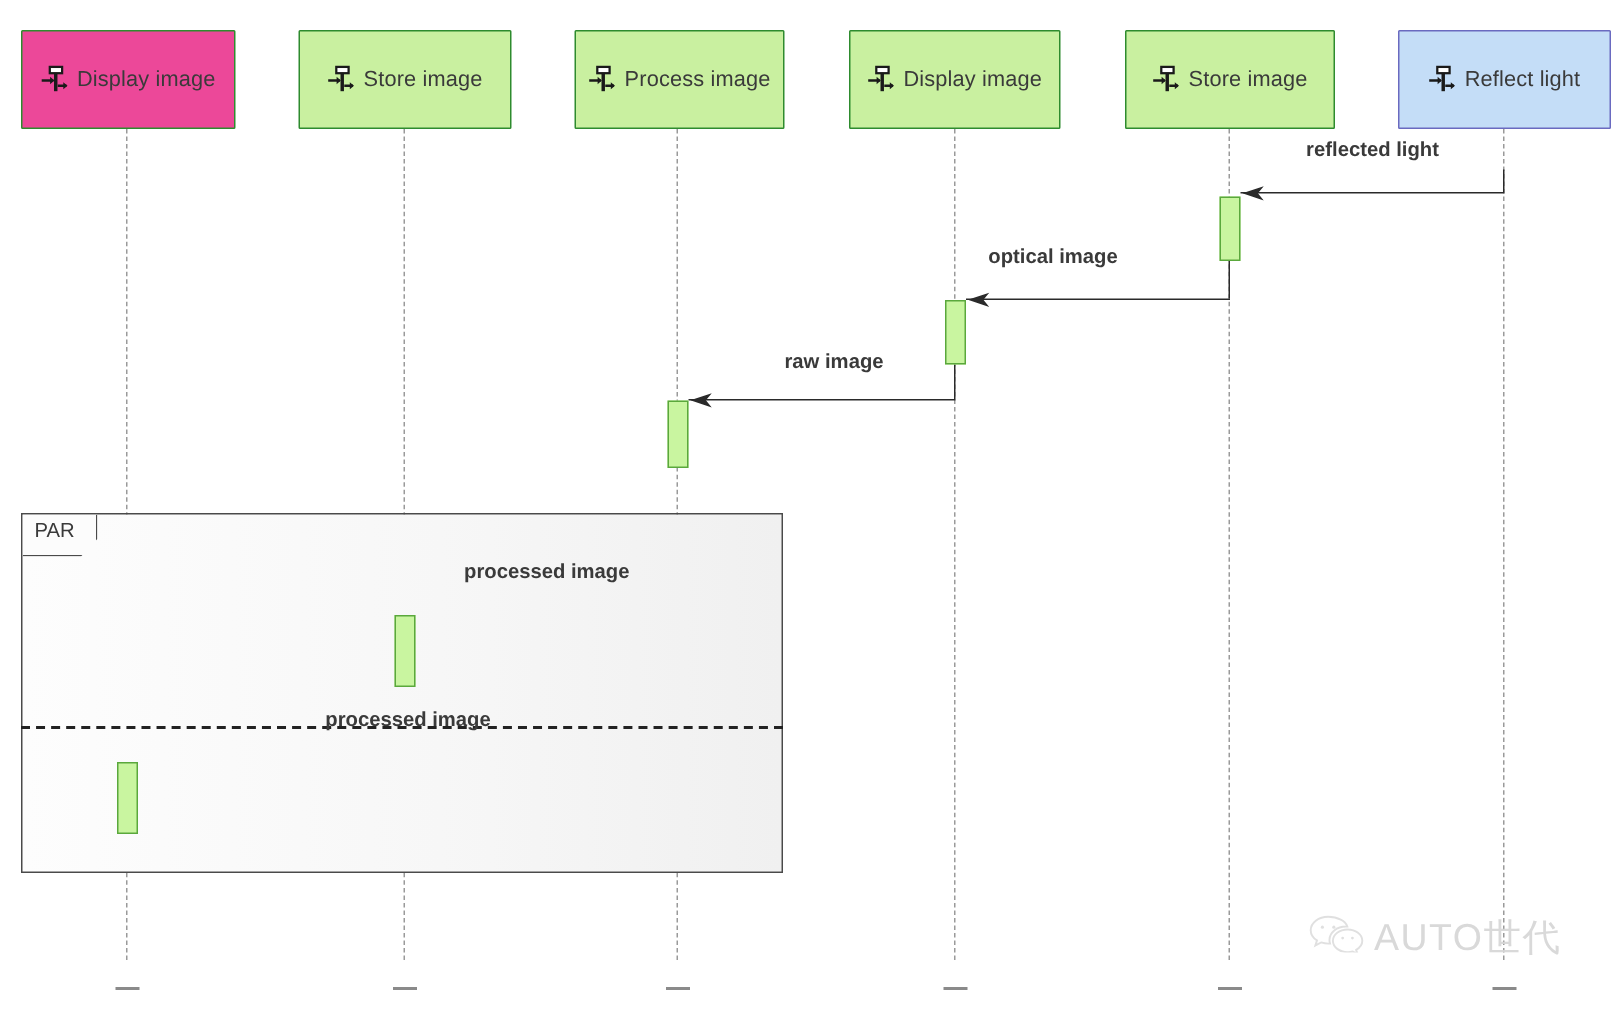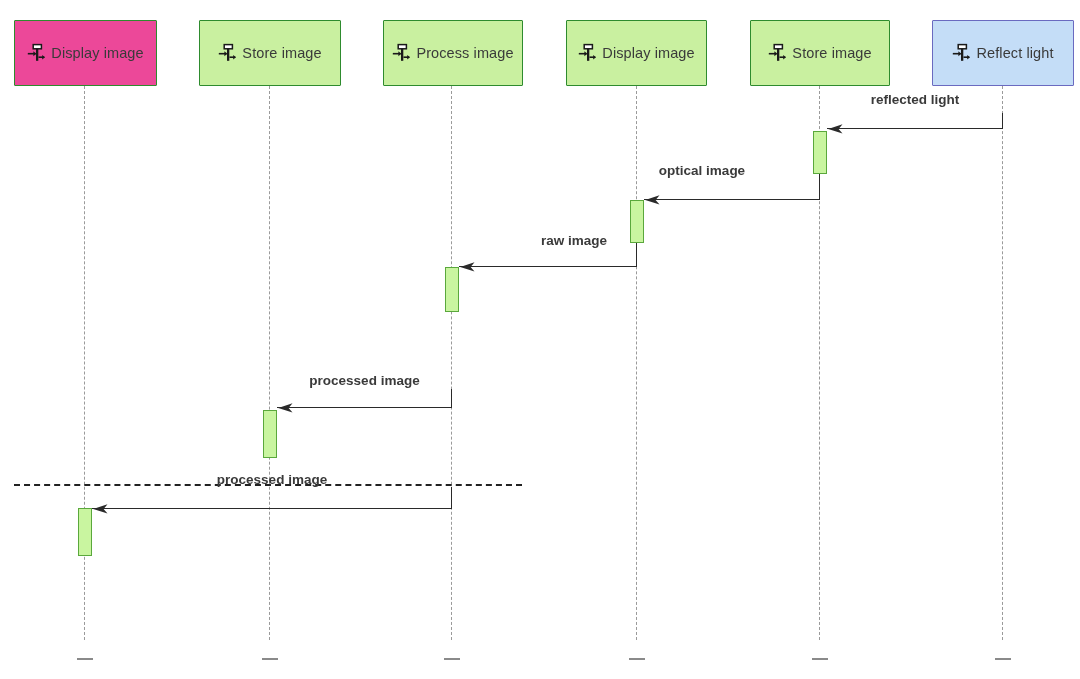--- a/index.html
+++ b/index.html
@@ -146,20 +146,24 @@
     color: #d6d6d6;
     letter-spacing: 1px;
     margin-left: 6px;
   }
 </style>
 </head>
 <body>
 
 <div id="diagram">
 
+  <div class="fragment" id="par-frag" style="left: 14px; top: 342px; width: 508px; height: 240px;">
+    <div class="fragment-tab"></div>
+    <div class="fragment-tab-label">PAR</div>
+  </div>
   <div class="fragment-divider" id="par-divider" style="left: 14px; top: 484px; width: 508px;"></div>
 
   <div id="layer-stems">
       <div class="lifeline-stem" style="left: 84px; top: 86px; height: 554px;"></div>
       <div class="lifeline-foot" style="left: 77px; top: 658px;"></div>
       <div class="lifeline-stem" style="left: 269px; top: 86px; height: 554px;"></div>
       <div class="lifeline-foot" style="left: 262px; top: 658px;"></div>
       <div class="lifeline-stem" style="left: 451px; top: 86px; height: 554px;"></div>
       <div class="lifeline-foot" style="left: 444px; top: 658px;"></div>
       <div class="lifeline-stem" style="left: 636px; top: 86px; height: 554px;"></div>
@@ -273,33 +277,46 @@
         </svg>
       </div>
       <div class="msg-label" style="left: 702px; top: 163px;">optical image</div>
       <div class="msg-stub" style="left: 636px; top: 243px; height: 23px;"></div>
       <div class="msg-line" style="left: 459px; top: 266px; width: 178px;"></div>
       <div class="msg-arrow" style="left: 459px; top: 260px;">
         <svg width="16" height="14" viewBox="0 0 16 14">
           <path d="M15.5 2.2 L1.2 6.9 L15.5 11.6 L11.6 6.9 Z" fill="#2a2a2a"></path>
         </svg>
       </div>
-      <div class="msg-label" style="left: 574px; top: 233px;">raw image</div>
+      <div class="msg-label" style="left: 556px; top: 233px;">raw image</div>
       <div class="msg-stub" style="left: 451px; top: 389px; height: 18px;"></div>
       <div class="msg-line" style="left: 277px; top: 407px; width: 175px;"></div>
       <div class="msg-arrow" style="left: 277px; top: 401px;">
         <svg width="16" height="14" viewBox="0 0 16 14">
           <path d="M15.5 2.2 L1.2 6.9 L15.5 11.6 L11.6 6.9 Z" fill="#2a2a2a"></path>
         </svg>
       </div>
       <div class="msg-label" style="left: 364.5px; top: 373px;">processed image</div>
       <div class="msg-stub" style="left: 451px; top: 487px; height: 21px;"></div>
       <div class="msg-line" style="left: 92px; top: 508px; width: 360px;"></div>
       <div class="msg-arrow" style="left: 92px; top: 502px;">
         <svg width="16" height="14" viewBox="0 0 16 14">
           <path d="M15.5 2.2 L1.2 6.9 L15.5 11.6 L11.6 6.9 Z" fill="#2a2a2a"></path>
         </svg>
       </div>
       <div class="msg-label" style="left: 272px; top: 472px;">processed image</div>
     </div>
 
+  <div class="watermark" id="wm" style="left: 872px; top: 608px;">
+    <span>
+      <svg width="38" height="26" viewBox="0 0 38 26" aria-hidden="true">
+        <path d="M13.5 2.2C7 2.2 1.8 6.2 1.8 11.1c0 2.7 1.6 5.2 4.2 6.8l-1.1 3.4 3.9-2a14.6 14.6 0 0 0 4.7.8c.4 0 .8 0 1.2-.05a8.2 8.2 0 0 1-.4-2.5c0-4.9 4.9-8.9 11-8.9l.9.03C25.1 5.1 19.9 2.2 13.5 2.2z" fill="none" stroke="#dedede" stroke-width="1.3"></path>
+        <circle cx="9.6" cy="9.1" r="1.05" fill="#dedede"></circle>
+        <circle cx="17.2" cy="9.1" r="1.05" fill="#dedede"></circle>
+        <path d="M36.2 18.2c0-4.2-4.4-7.6-9.8-7.6s-9.8 3.4-9.8 7.6 4.4 7.6 9.8 7.6c1.2 0 2.3-.17 3.4-.47l3.2 1.6-.9-2.7c2.5-1.4 4.1-3.6 4.1-6z" fill="none" stroke="#dedede" stroke-width="1.3"></path>
+        <circle cx="23.1" cy="16.4" r=".95" fill="#dedede"></circle>
+        <circle cx="29.6" cy="16.4" r=".95" fill="#dedede"></circle>
+      </svg>
+    </span>
+    <span class="watermark-text">AUTO世代</span>
+  </div>
 
 </div>
 
 </body></html>

